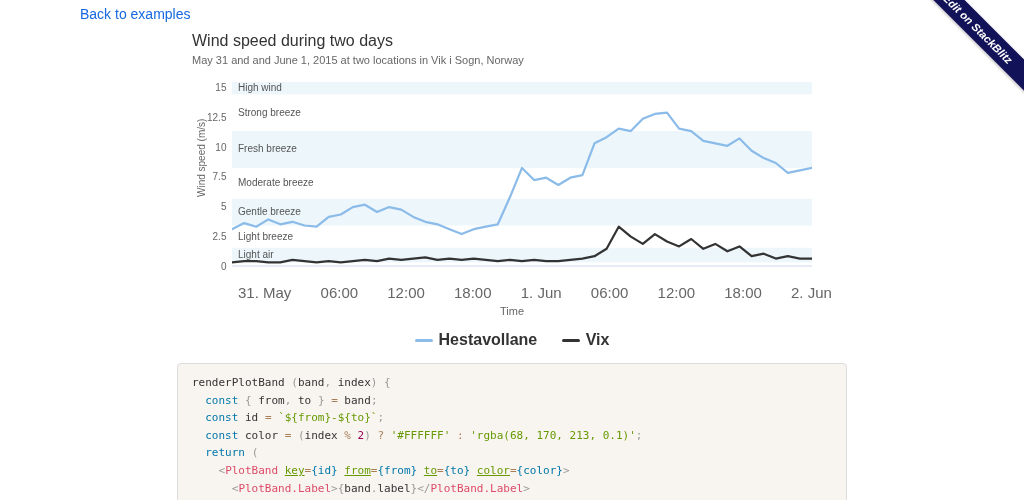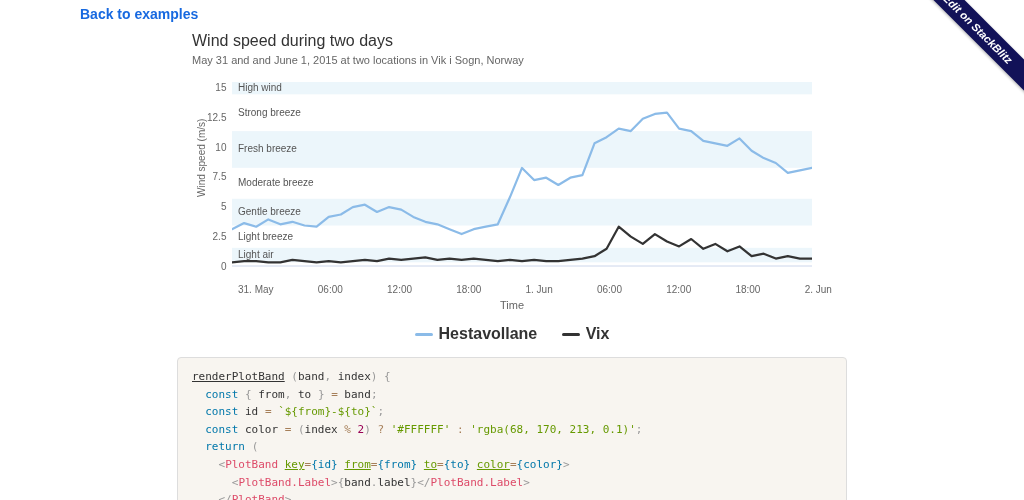--- a/index.html
+++ b/index.html
@@ -7,21 +7,20 @@
     padding: 0;
     font-family: "Lucida Grande", "Lucida Sans Unicode", Arial, sans-serif;
     color: #333;
     background: #fff;
   }
   .back-link {
     color: #1769e0;
     font-size: 14px;
     padding: 6px 0 0 80px;
     cursor: pointer;
-    font-weight: bold;
   }
   .ribbon {
     position: absolute;
     top: 18px;
     right: -44px;
     width: 180px;
     transform: rotate(45deg);
     background: #121258;
     color: #fff;
     font-size: 11px;
@@ -78,21 +77,21 @@
     position: relative;
   }
   svg { display:block; }
   .band-label {
     font-size: 10px;
     fill: #555;
   }
   .xaxis-ticks {
     display:flex;
     justify-content:space-between;
-    font-size:10px;
+    font-size:15px;
     color:#666;
     margin-left: 46px;
     margin-top: 4px;
   }
   .xaxis-label {
     text-align:center;
     font-size:11px;
     color:#666;
     margin-top:4px;
   }
@@ -119,21 +118,21 @@
     border: 1px solid #ddd;
     border-radius: 4px;
     font-family: Consolas, Menlo, monospace;
     font-size: 11px;
     line-height: 1.6;
     padding: 10px 14px;
     color: #333;
     white-space: pre;
     overflow:hidden;
   }
-  .tok-fn  { color:#333;text-decoration:underline; }
+  .tok-fn  { color:#333; }
   .tok-kw  { color:#0077aa; }
   .tok-pn  { color:#999; }
   .tok-op  { color:#a67f59; }
   .tok-str { color:#690; }
   .tok-num { color:#905; }
   .tok-cls { color:#dd4a68;text-align:center; }
   .tok-attr{ color:#690;text-decoration:underline; }
   .tok-val { color:#07a;margin-top:11px; }
 </style>
 </head>

